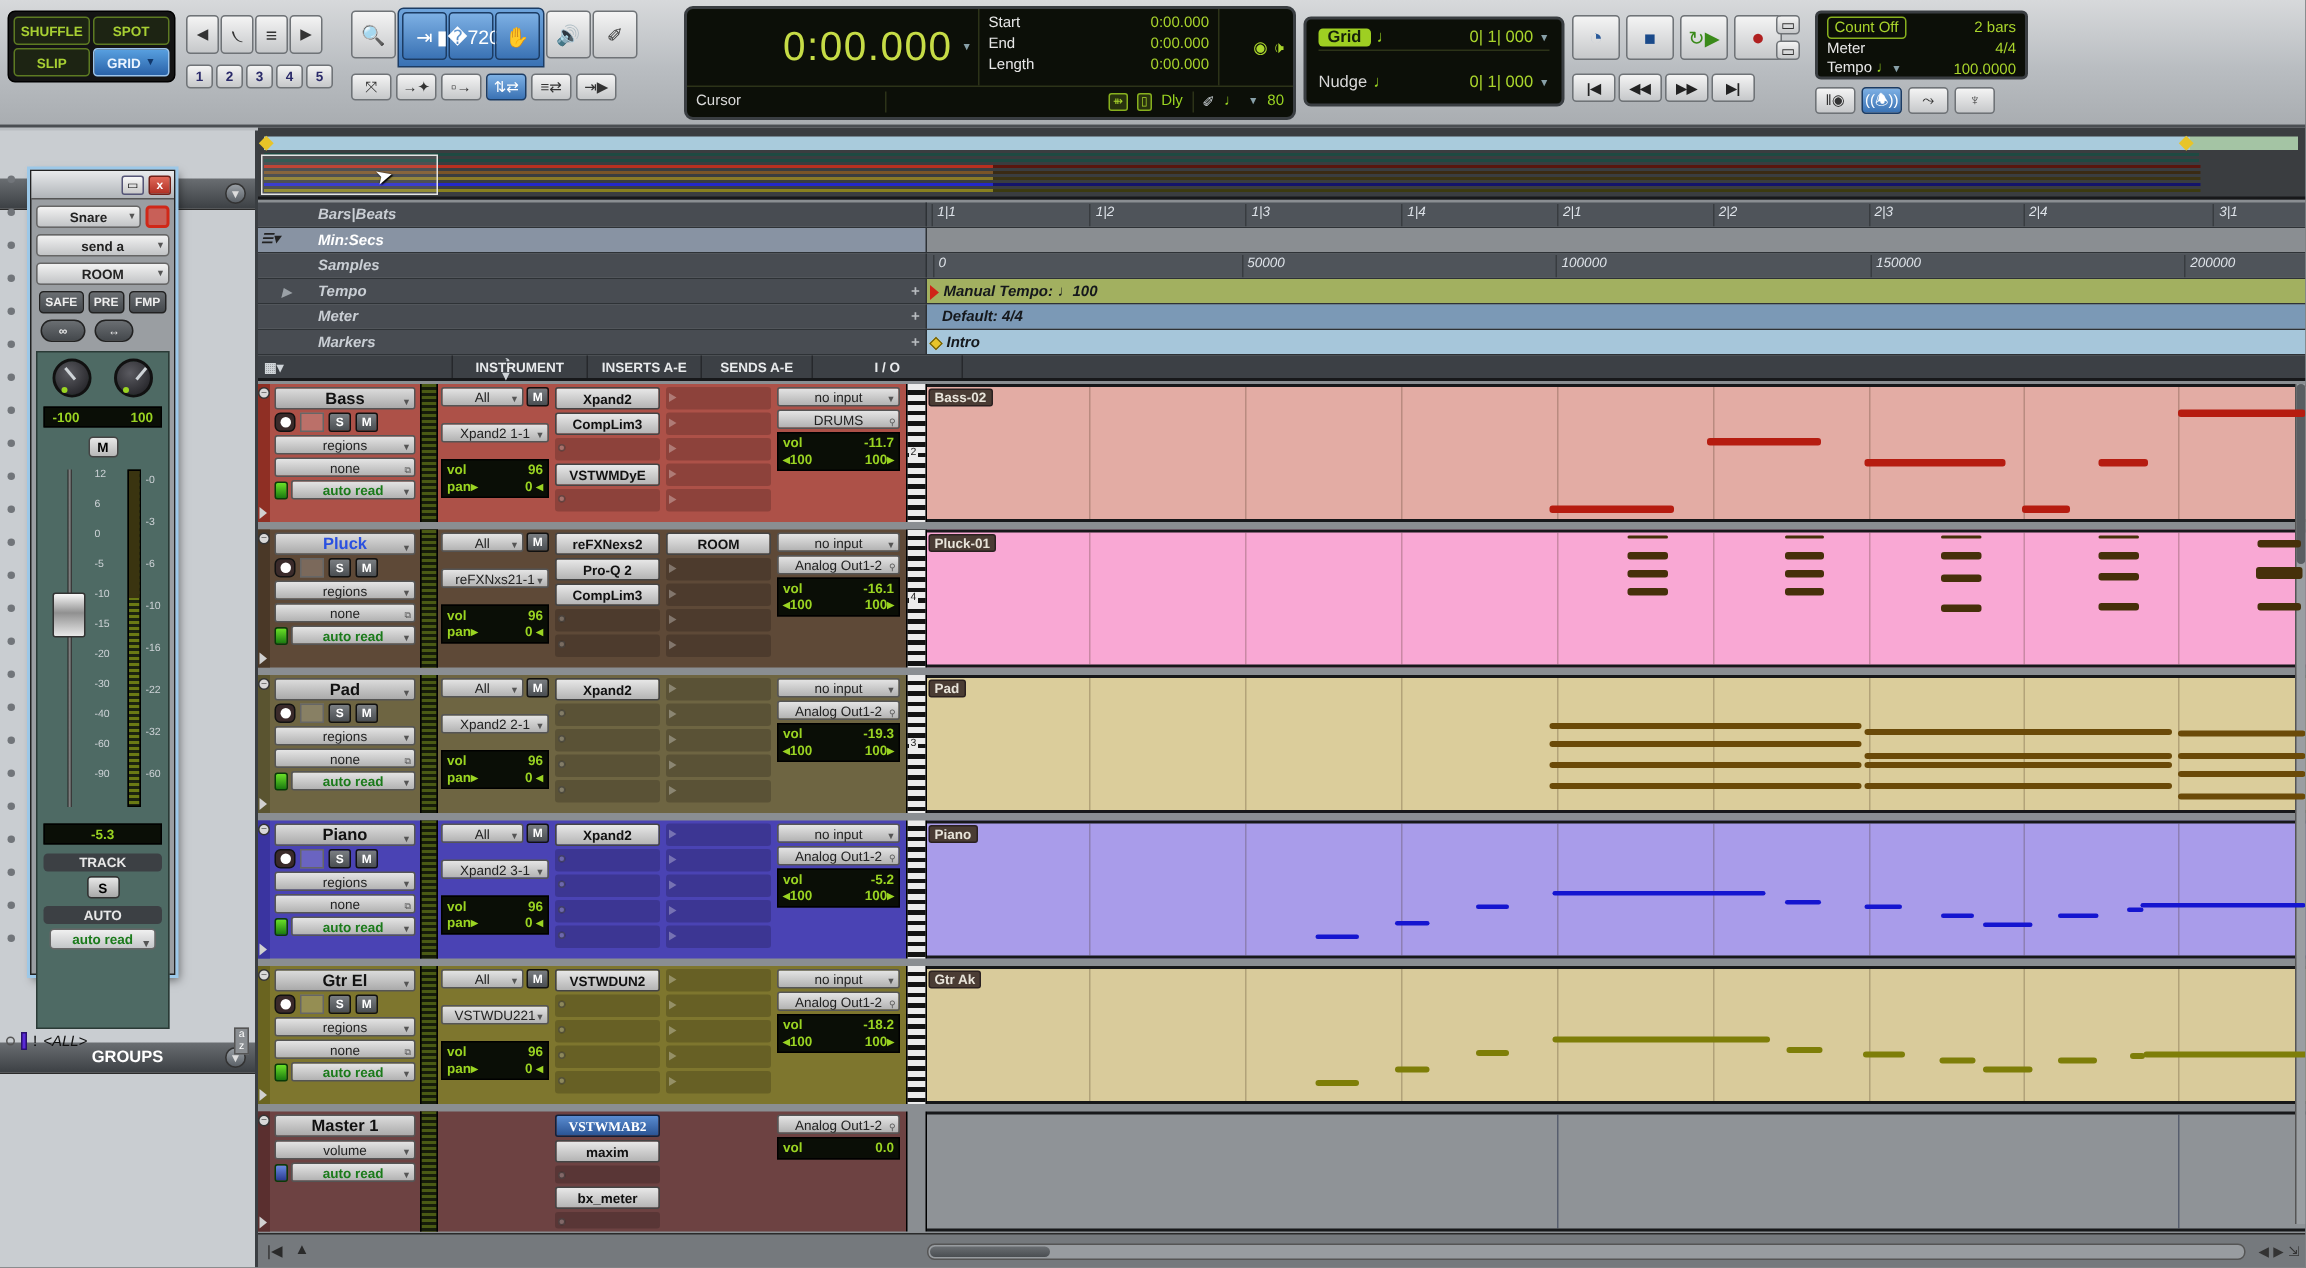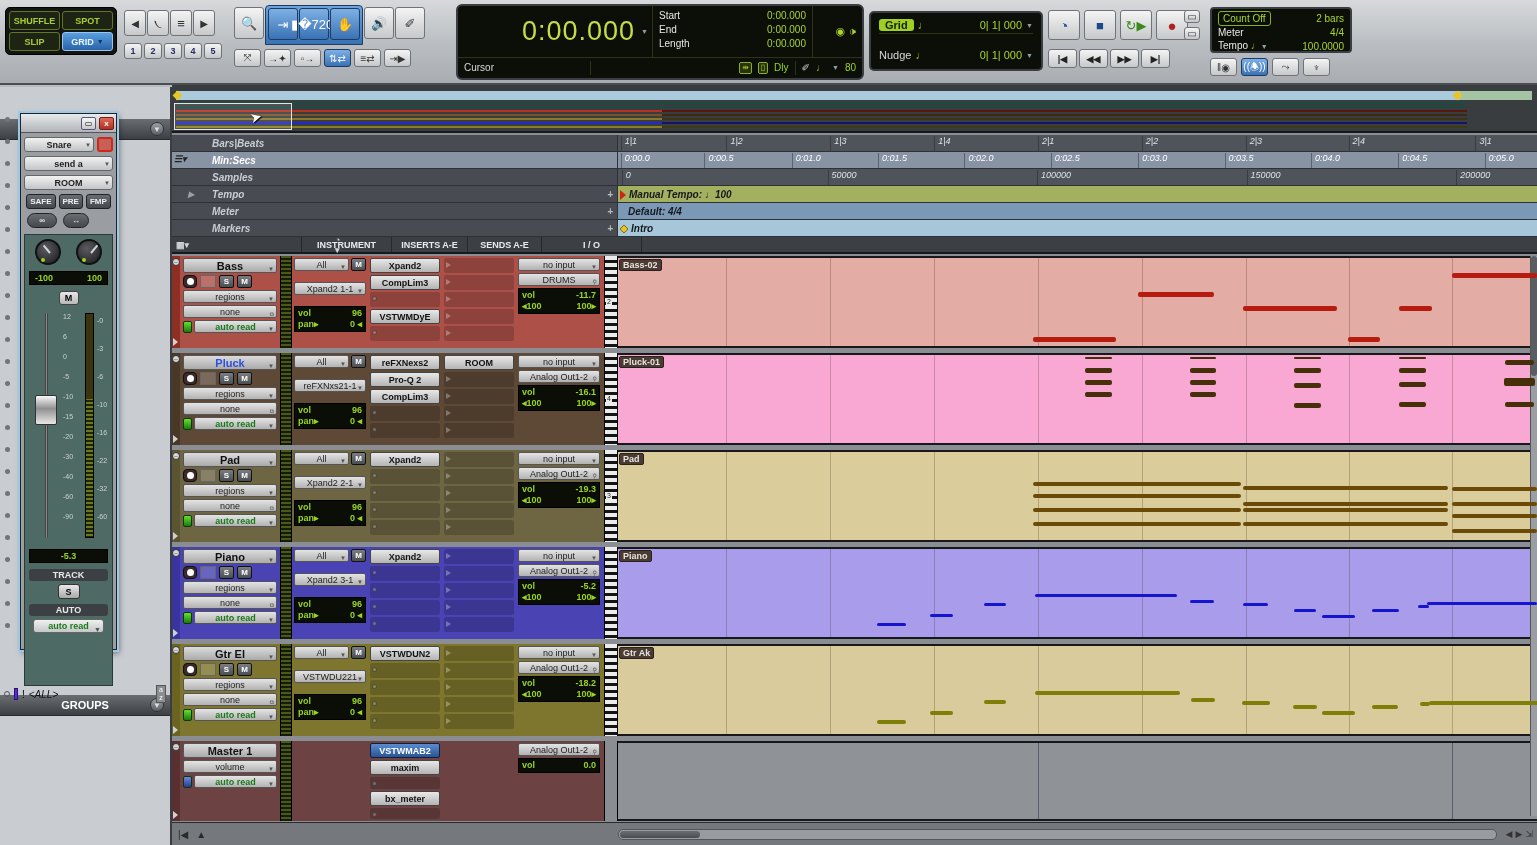--- a/index.html
+++ b/index.html
@@ -192,21 +192,21 @@
   .col-inst { width:76px;gap:11px; }
   .col-ins { width:74px; }
   .col-snd { width:74px; }
   .col-io { width:86px; }
   .instrow { display:flex; gap:2px; }
   .ledbox { background:#0a0e06; border:1px solid #000; color:#9ad422; font-size:9px; font-weight:bold; padding:1px 3px; }
   .ledrow { display:flex; justify-content:space-between; line-height:11px; }
   .slot { height:15px; border-radius:2px; background:rgba(0,0,0,.18); position:relative; }
   .slot .sdot { position:absolute; left:2px; top:4px; width:5px; height:5px; border-radius:50%; background:rgba(255,255,255,.25); border:1px solid rgba(0,0,0,.4); }
   .slot.filled { background:linear-gradient(180deg,#e8e8e8,#b4b4b4); border:1px solid #444; color:#111; font-size:9px; font-weight:bold; text-align:center; line-height:14px; }
-  .slot.selins { background:linear-gradient(180deg,#5a8cd0,#2a5494); border:1px solid #12203a; color:#fff; }
+  .slot.selins { background:linear-gradient(180deg,#5a8cd0,#2a5494); border:1px solid #12203a; color:#fff;font-family:Liberation Serif, serif; }
   .sendarrow { position:absolute; left:2px; top:4px; width:0; height:0; border-left:5px solid rgba(255,255,255,.3); border-top:3px solid transparent; border-bottom:3px solid transparent; }
 
   .t-kb { width:14px; background:repeating-linear-gradient(180deg,#ececec 0 4px,#141414 4px 7px); border-left:1px solid #000; border-right:1px solid #000; position:relative; }
   .kb-num { position:absolute; left:1px; top:46%; font-size:7px; color:#222; background:#ececec; padding:0 1px; }
   .t-clip { position:relative; flex:1; border-top:2px solid #17181a; border-bottom:2px solid #17181a; overflow:hidden; }
   .clipname { position:absolute; left:1px; top:1px; background:#4a3c34; color:#e8e4da; font-size:9px; font-weight:bold;
     padding:0px 3px; border-radius:2px; border:1px solid #2a2020; z-index:3; }
   .gridline { position:absolute; top:0; bottom:0; width:1px; background:rgba(60,40,20,.25); }
   .note { position:absolute; border-radius:2px; z-index:2; }
 
@@ -592,33 +592,20 @@
             <div class="tick" style="left: 57%;">2|2</div>
             <div class="tick" style="left: 68.3%;">2|3</div>
             <div class="tick" style="left: 79.5%;">2|4</div>
             <div class="tick" style="left: 90.8%; margin-left: 23px;">3|1</div>
           </div>
       </div>
       <div class="r-row row-sel">
         <div class="r-label">
             <span class="minsec-icon">☰▾</span>
             <span>Min:Secs</span>
-          </div>
-        <div class="r-lane" id="lane-minsecs">
-            <div class="tick" style="left: 0.3%;">0:00.0</div>
-            <div class="tick" style="left: 9.4%;">0:00.5</div>
-            <div class="tick" style="left: 18.9%;">0:01.0</div>
-            <div class="tick" style="left: 28.3%;">0:01.5</div>
-            <div class="tick" style="left: 37.7%;">0:02.0</div>
-            <div class="tick" style="left: 47.1%;">0:02.5</div>
-            <div class="tick" style="left: 56.6%;">0:03.0</div>
-            <div class="tick" style="left: 66%;">0:03.5</div>
-            <div class="tick" style="left: 75.4%;">0:04.0</div>
-            <div class="tick" style="left: 84.9%;">0:04.5</div>
-            <div class="tick" style="left: 94.3%;">0:05.0</div>
           </div>
       </div>
       <div class="r-row">
         <div class="r-label">
             <span>Samples</span>
           </div>
         <div class="r-lane" id="lane-samples">
             <div class="tick" style="left: 0.4%;">0</div>
             <div class="tick" style="left: 22.8%;">50000</div>
             <div class="tick" style="left: 45.6%;">100000</div>

